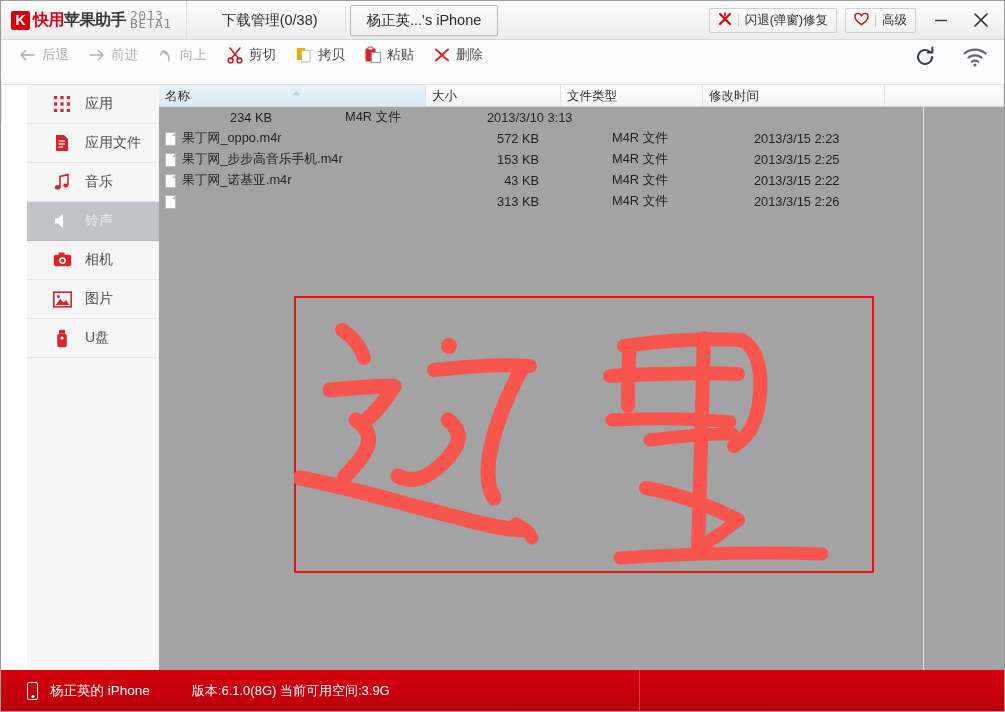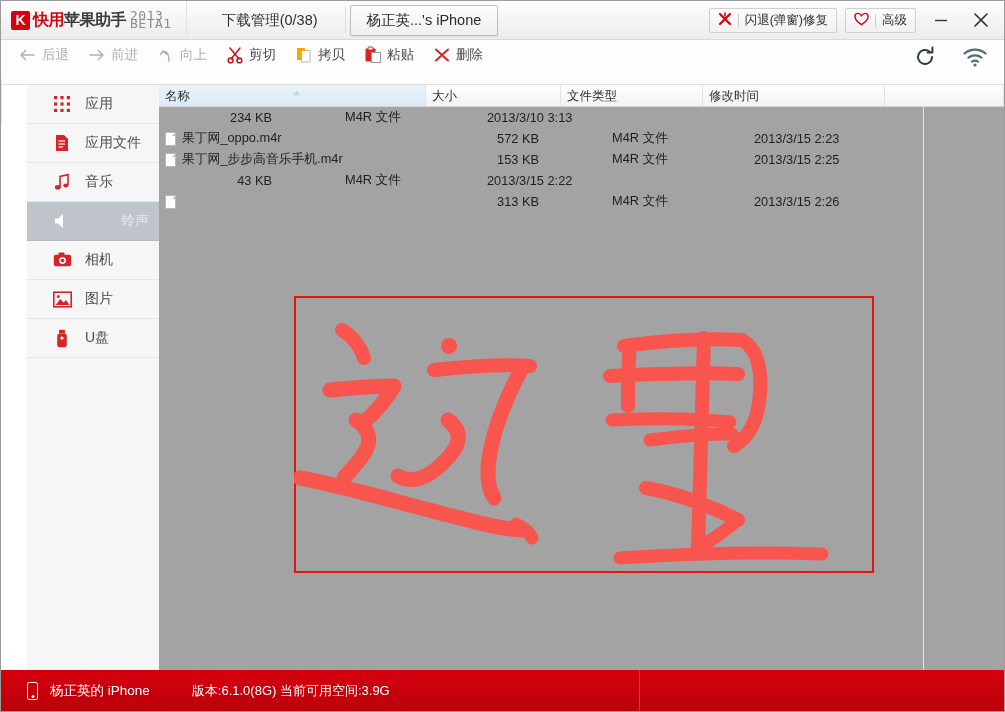--- a/index.html
+++ b/index.html
@@ -92,21 +92,21 @@
 
   
   .sidebar {
     position: absolute; left: 10px; top: 84px; width: 183px; height: 587px;
     background: #f6f6f7; border-right: 1px solid #d9d9da; margin-left: 16px;
   }
   .side-item {
     display: flex; align-items: center; height: 39px; padding-left: 24px;
     border-bottom: 1px solid #e6e6e7; font-size: 14px; color: #4b4b4b;
   }
-  .side-item.selected { background: #bfc4ca; color: #e6e8ea; border-bottom-color:#b3b8bf;gap:36px;}
+  .side-item.selected { background: #bfc4ca; color: #e6e8ea; border-bottom-color:#b3b8bf;}
   .side-ico { width: 22px; height: 22px; margin-right: 12px;
               display:flex; align-items:center; justify-content:center; }
 
   
   .content {
     position: absolute; left: 158px; top: 84px; width: 845px; height: 587px;
     background: #a3a3a3;
   }
   .lv-header {
     display: flex; height: 22px; align-items: stretch;
@@ -454,20 +454,24 @@
           <span class="fileicon"></span>
           <span>果丁网_步步高音乐手机.m4r</span>
         </div>
         <div class="c-size">153 KB</div>
         <div class="c-type">M4R 文件</div>
         <div class="c-time">2013/3/15 2:25</div>
         <div class="c-rest"></div>
       </div>
 
       <div class="lv-row">
+        <div class="c-name">
+          <span class="fileicon"></span>
+          <span>果丁网_诺基亚.m4r</span>
+        </div>
         <div class="c-size">43 KB</div>
         <div class="c-type">M4R 文件</div>
         <div class="c-time">2013/3/15 2:22</div>
         <div class="c-rest"></div>
       </div>
 
       <div class="lv-row">
         <div class="c-name">
           <span class="fileicon"></span>
         </div>

